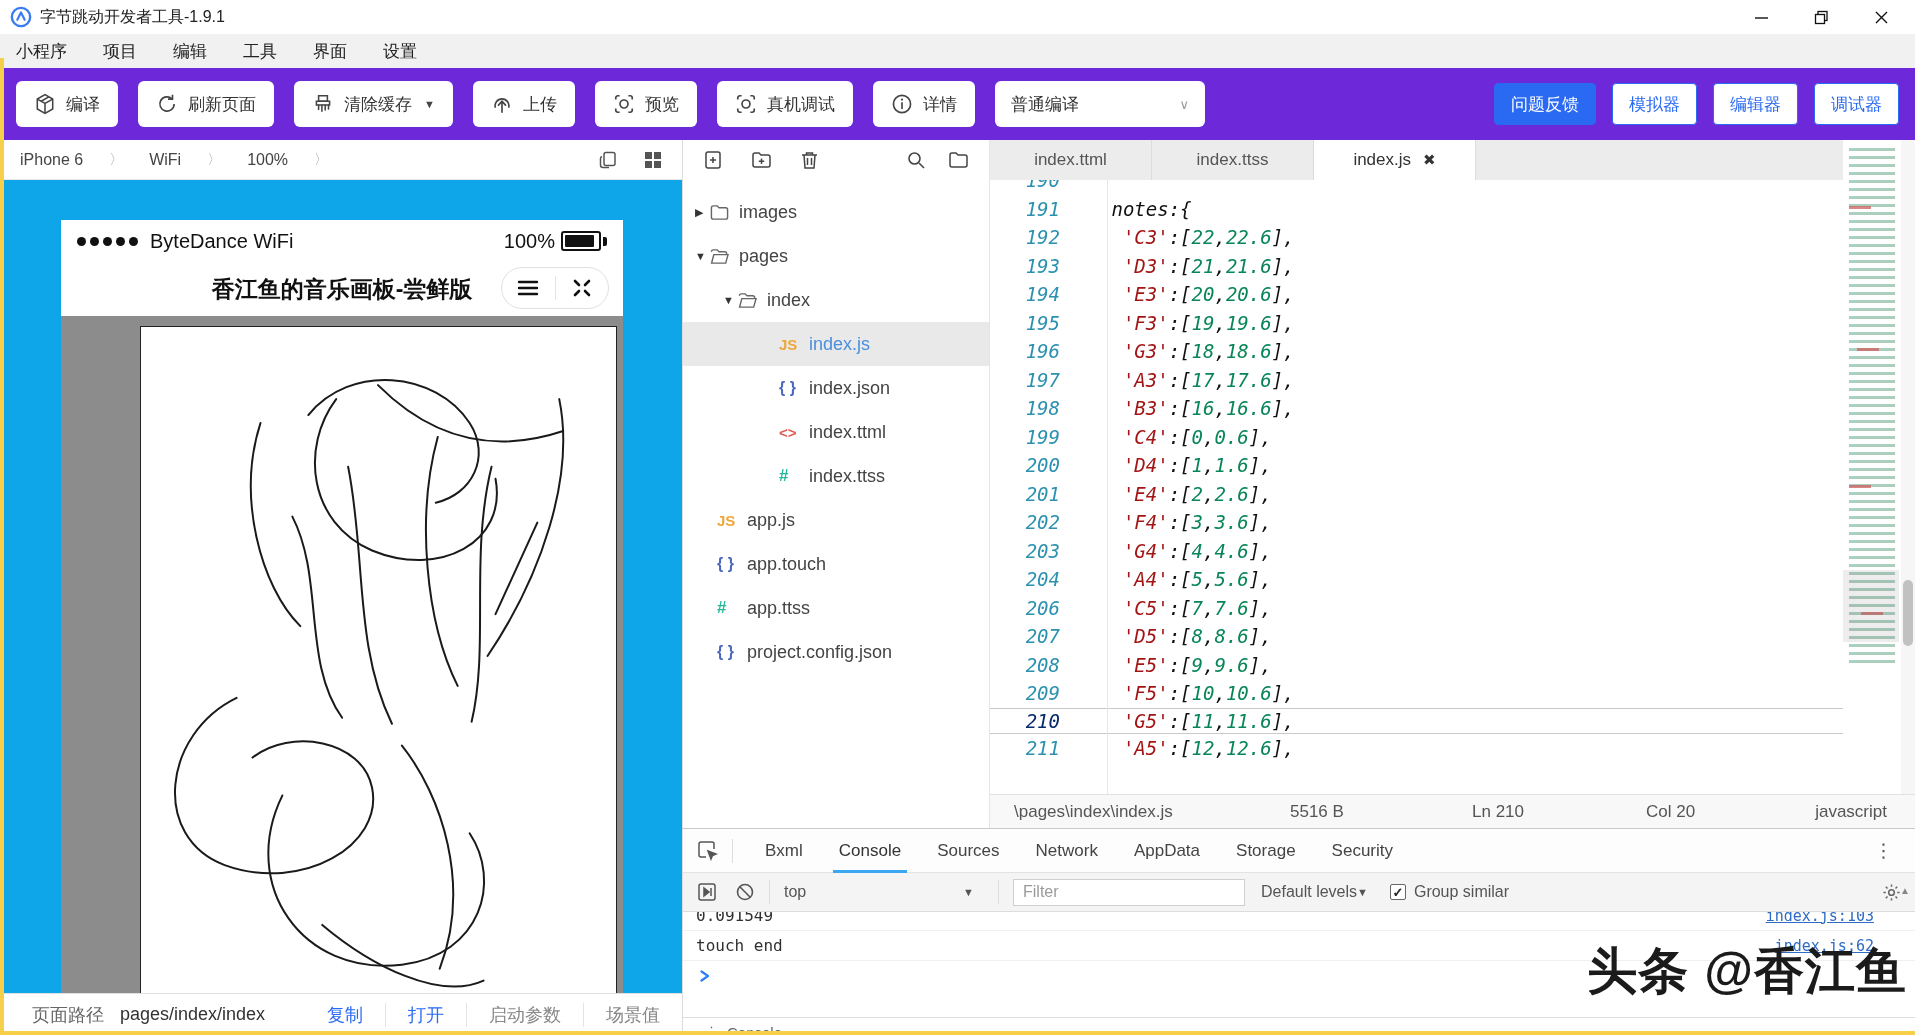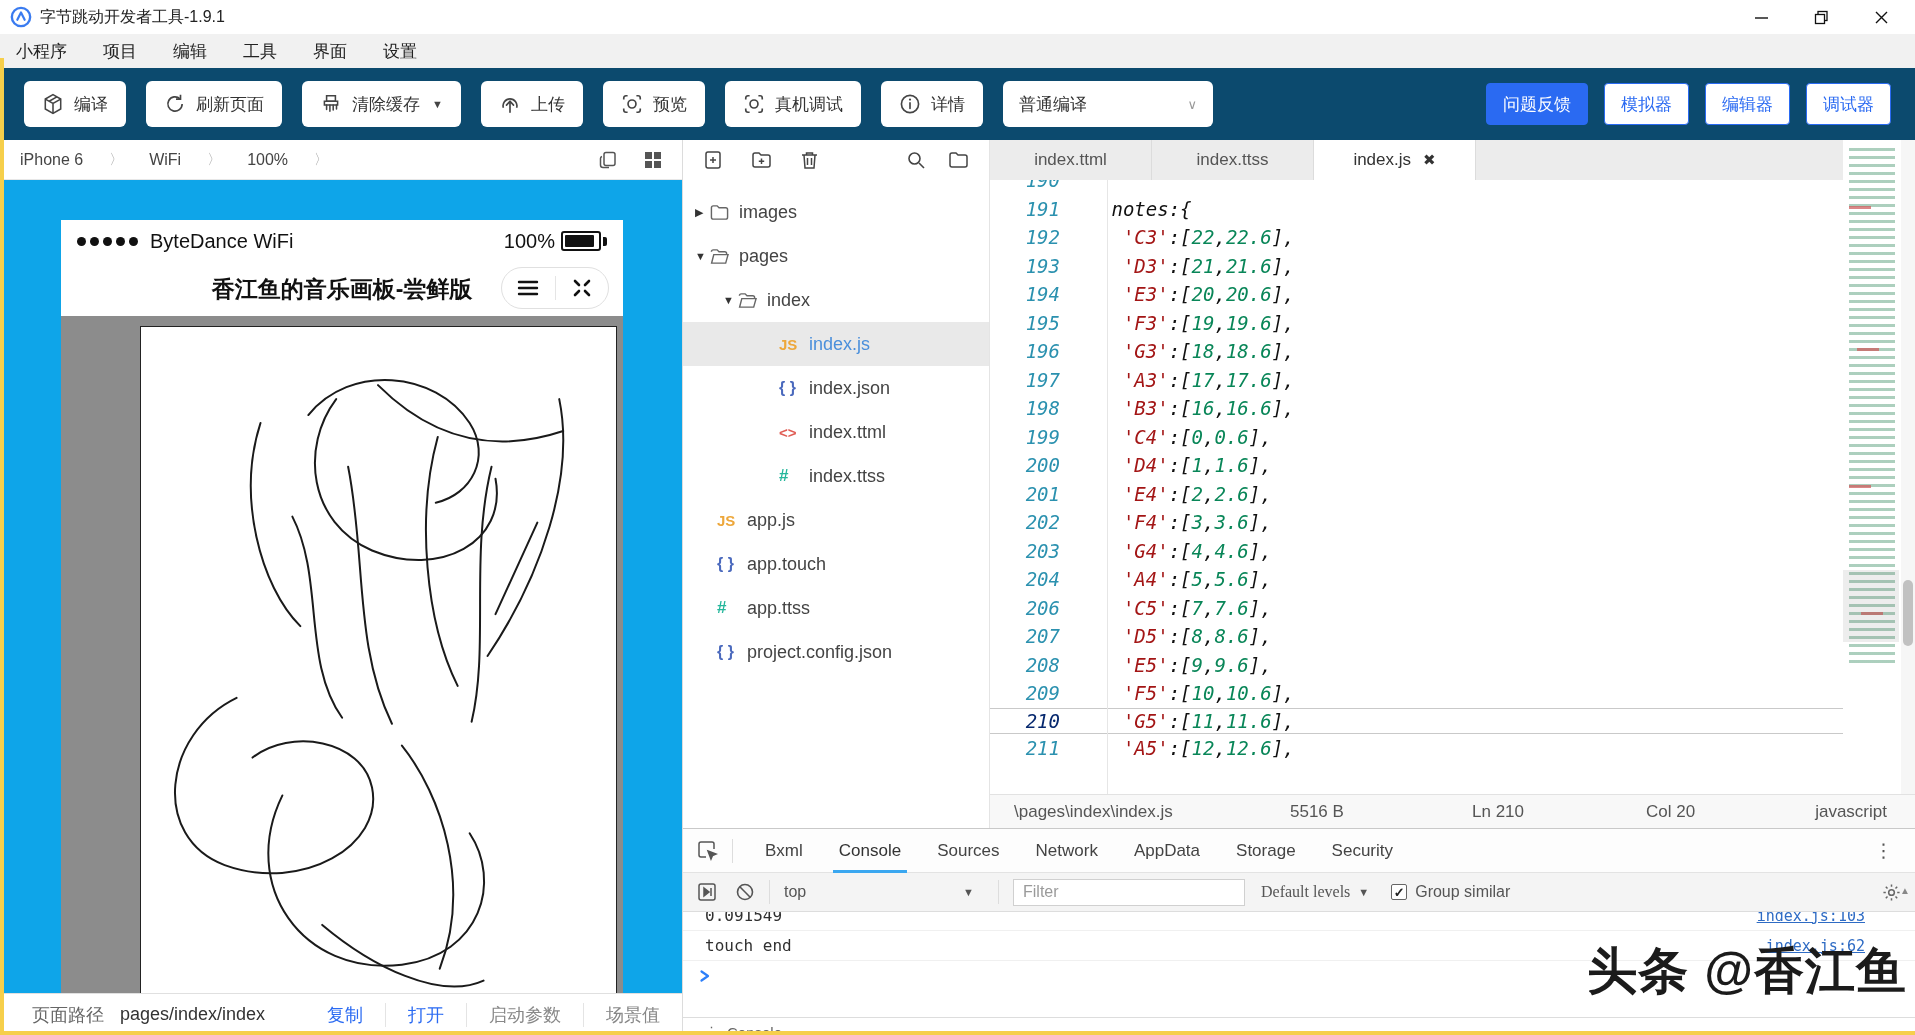--- a/index.html
+++ b/index.html
@@ -10,21 +10,21 @@
   
   .titlebar { height:34px; background:#fff; display:flex; align-items:center; padding:0 10px; font-size:16px; }
   .logo { width:22px; height:22px; margin-right:8px; }
   .win-controls { margin-left:auto; display:flex; align-items:center; gap:44px; padding-right:16px; }
   .win-controls .wc { width:16px; height:16px; display:flex; align-items:center; justify-content:center; cursor:default; }
 
   
   .menubar { height:34px; background:#f1f1f1; display:flex; align-items:center; gap:36px; padding:0 16px; font-size:17px; color:#222; }
 
   
-  .toolbar { height:72px; background:#0c4a6e; display:flex; align-items:center; padding:0 24px; gap:20px; }
+  .toolbar { height:72px; background:#6d28d9; display:flex; align-items:center; padding:0 16px; gap:20px; }
   .tbtn { height:46px; background:#fff; border:none; border-radius:6px; display:flex; align-items:center; gap:10px; padding:0 18px; font-size:17px; color:#333; font-family:inherit; }
   .tbtn .ticon { width:22px; height:22px; }
   .tbtn .dd { font-size:11px; color:#444; margin-left:2px; }
   .compile-select { width:210px; height:46px; background:#fff; border-radius:6px; display:flex; align-items:center; padding:0 16px; font-size:17px; color:#333; }
   .compile-select .chev { margin-left:auto; color:#999; font-size:13px; }
   .tb-right { margin-left:auto; display:flex; align-items:center; gap:16px; }
   .obtn { height:42px; padding:0 16px; border-radius:4px; font-size:17px; background:#fff; border:1px solid #2a6af2; color:#2a6af2; display:flex; align-items:center; font-family:inherit; }
   .obtn.primary { background:#2a6af2; color:#fff; border-color:#2a6af2; }
 
   
@@ -108,27 +108,27 @@
   .vdiv { width:1px; height:24px; background:#ddd; margin:0 14px; flex:none; }
   .dtab { height:44px; display:flex; align-items:center; padding:0 2px; margin:0 16px; position:relative; }
   .dtab.active { color:#333; }
   .dtab.active::after { content:''; position:absolute; left:-4px; right:-4px; bottom:0; height:3px; background:#3aa7f0; }
   .dt-kebab { margin-left:auto; color:#555; font-size:19px; padding-right:8px; letter-spacing:0; }
   .dt-toolbar { height:39px; background:#f4f4f4; border-bottom:1px solid #ddd; display:flex; align-items:center; padding:0 14px; font-size:16px; color:#555; }
   .ctx { width:200px; display:flex; align-items:center; }
   .ctx .chev { margin-left:auto; margin-right:10px; font-size:11px; color:#555; }
   .filter-input { width:232px; height:27px; border:1px solid #d0d0d0; background:#fff; padding:0 9px; font-size:16px; font-family:inherit; color:#333; }
   .filter-input::placeholder { color:#9a9a9a; }
-  .levels { display:flex; align-items:center; gap:8px; margin-left:16px;font-family:Liberation Serif, serif; }
+  .levels { display:flex; align-items:center; margin-left:16px; }
   .levels .chev { font-size:11px; }
   .groupsim { display:flex; align-items:center; gap:8px; margin-left:22px; }
   .cb { width:16px; height:16px; border:1px solid #666; border-radius:2px; background:#fff; display:flex; align-items:center; justify-content:center; font-size:13px; color:#222; font-weight:bold; }
   .dt-gear { margin-left:auto; }
   .logs { position:relative; height:124px; overflow:hidden; font-family:"DejaVu Sans Mono",monospace; font-size:16px; color:#303030; }
-  .log { height:30px; display:flex; align-items:center; padding:0 22px; border-bottom:1px solid #f0f0f0; }
+  .log { height:30px; display:flex; align-items:center; padding:0 13px; border-bottom:1px solid #f0f0f0; }
   .log.clipped { margin-top:-11px; }
   .log .link { margin-left:auto; margin-right:28px; color:#2e6bc4; text-decoration:underline; font-size:15px; }
   .prompt-row { height:30px; display:flex; align-items:center; padding:0 16px; }
   .scroll-up { position:absolute; right:5px; top:56px; font-size:10px; color:#888; }
   .drawer { position:absolute; left:0; right:0; bottom:0; height:18px; background:#fff; border-top:1px solid #ddd; overflow:hidden; font-size:15px; color:#666; }
   .drawer .dlabel { position:absolute; left:44px; top:6px; }
   .drawer .ddot { position:absolute; left:22px; top:6px; font-size:13px; }
   .watermark { position:absolute; right:8px; bottom:30px; font-size:50px; font-weight:800; color:#1b1b1b; letter-spacing:1px; z-index:20; white-space:nowrap; }
 
   

